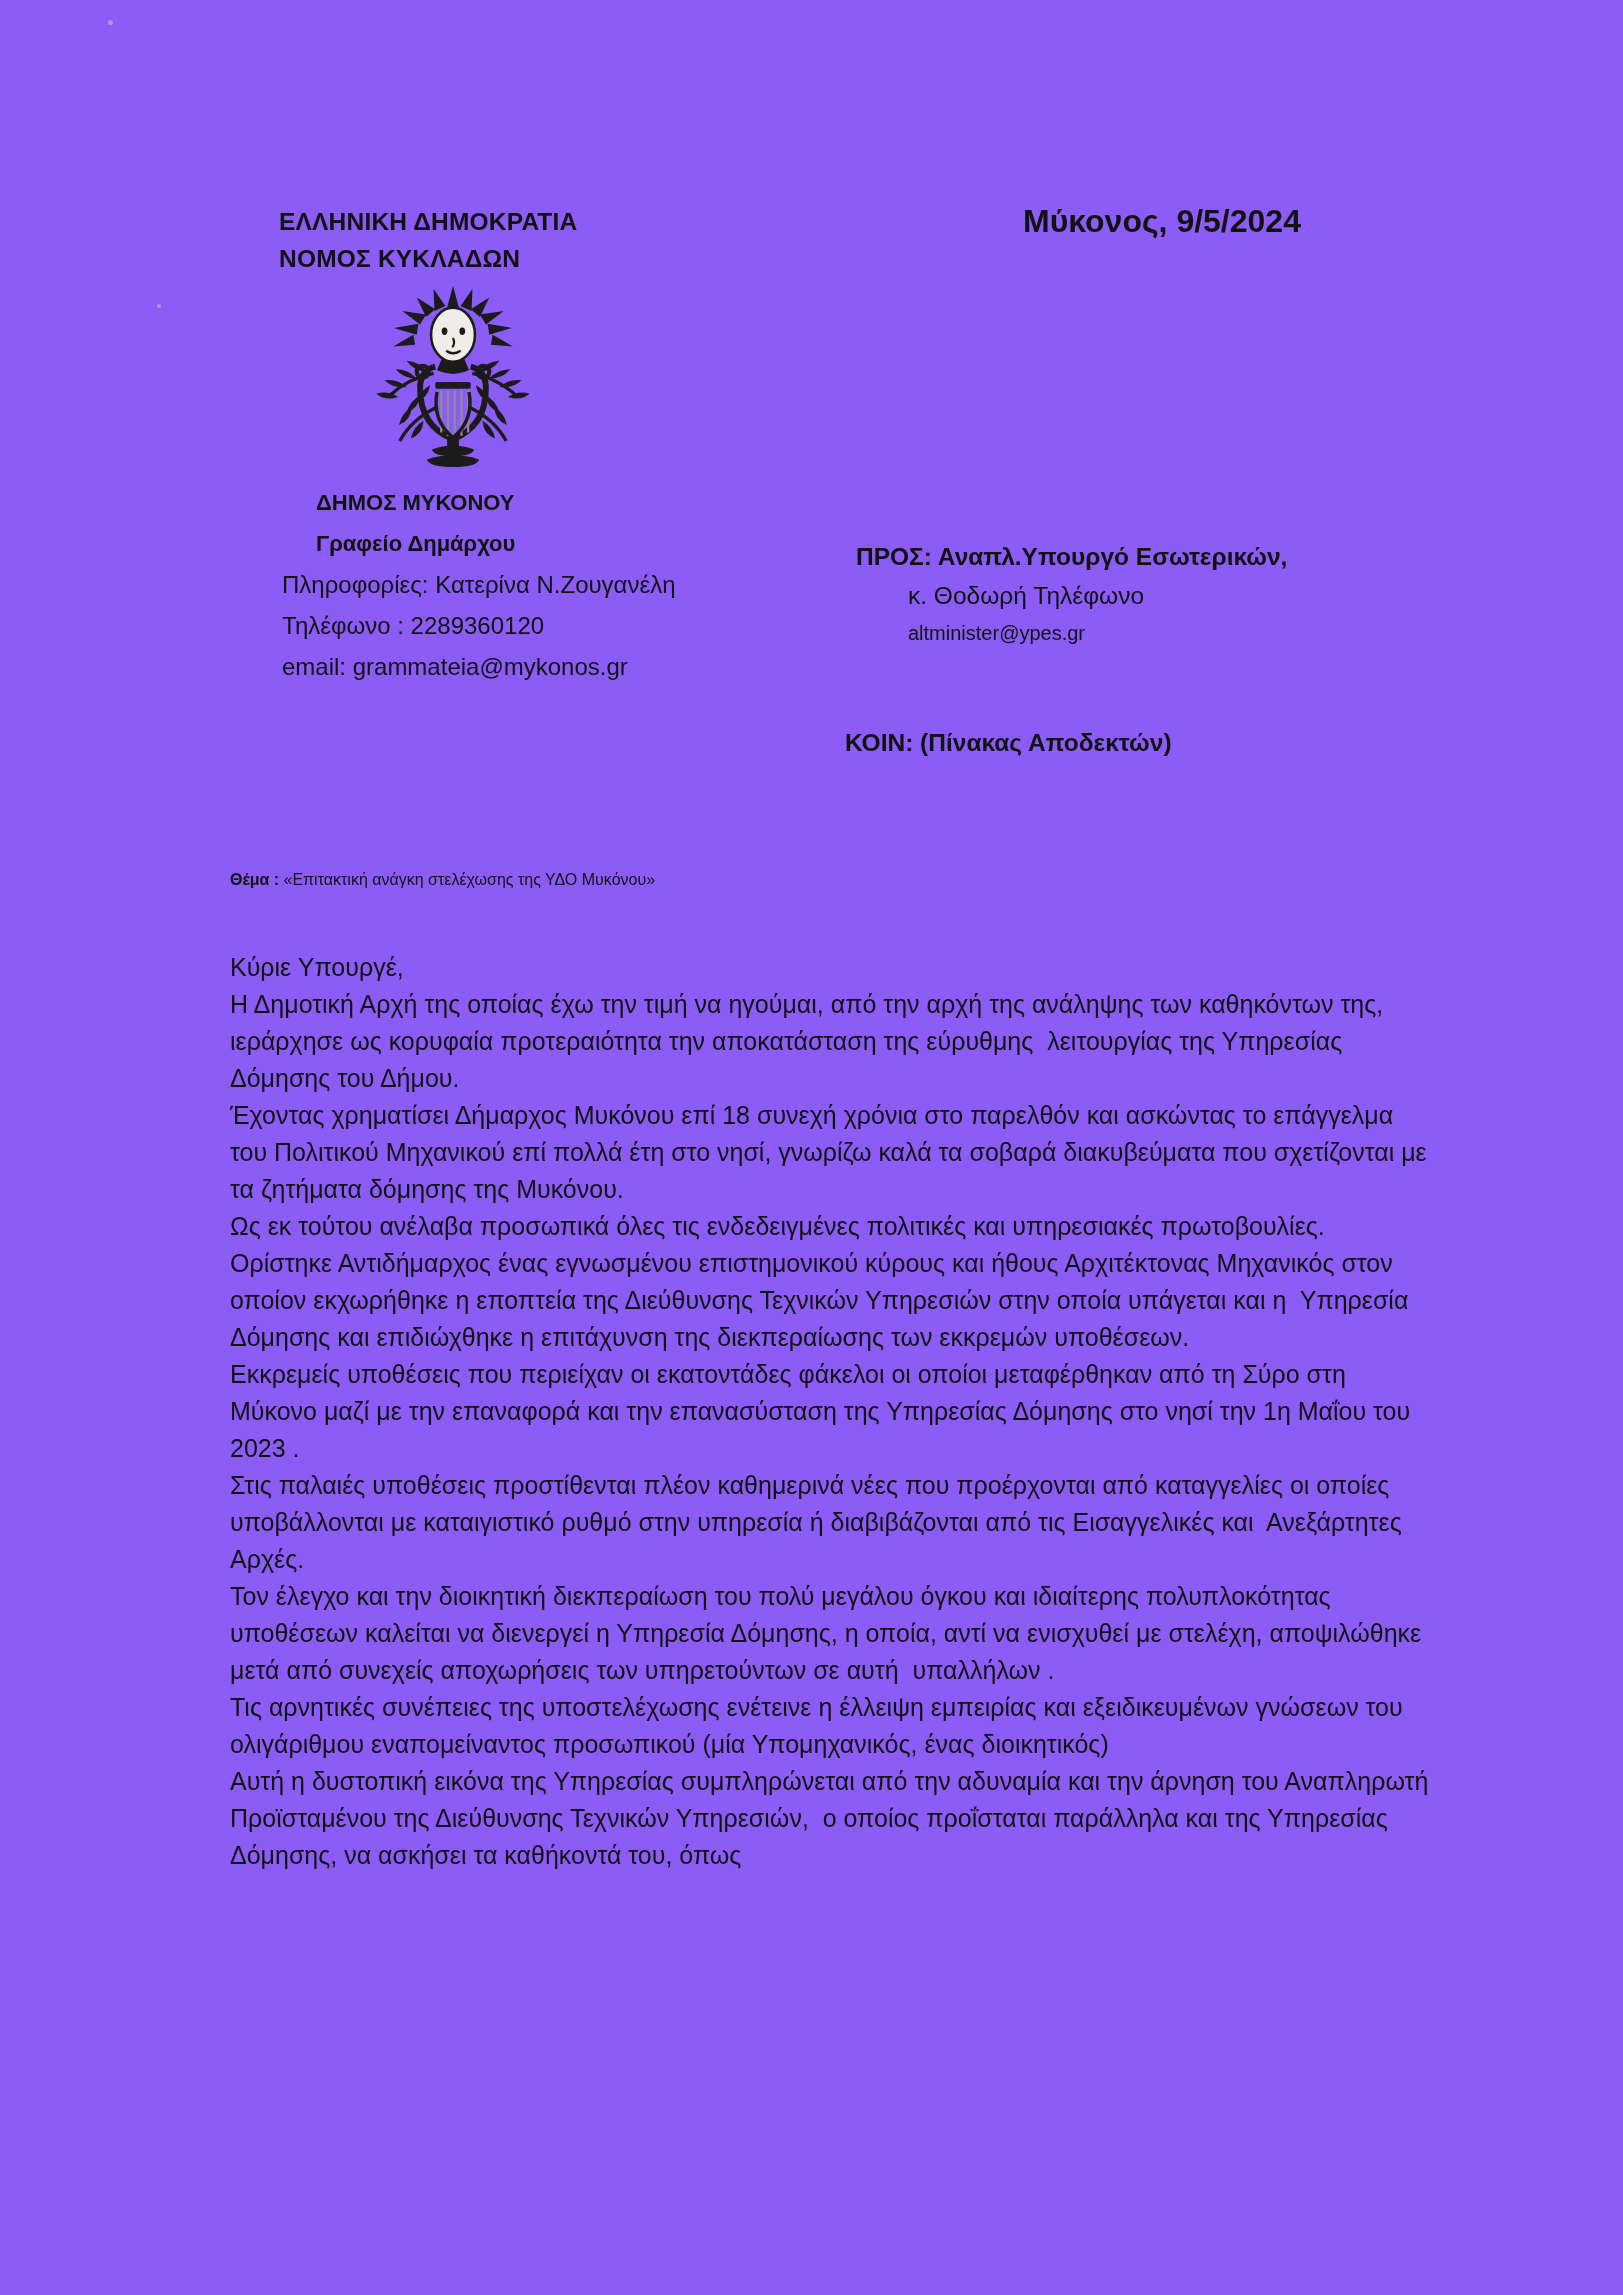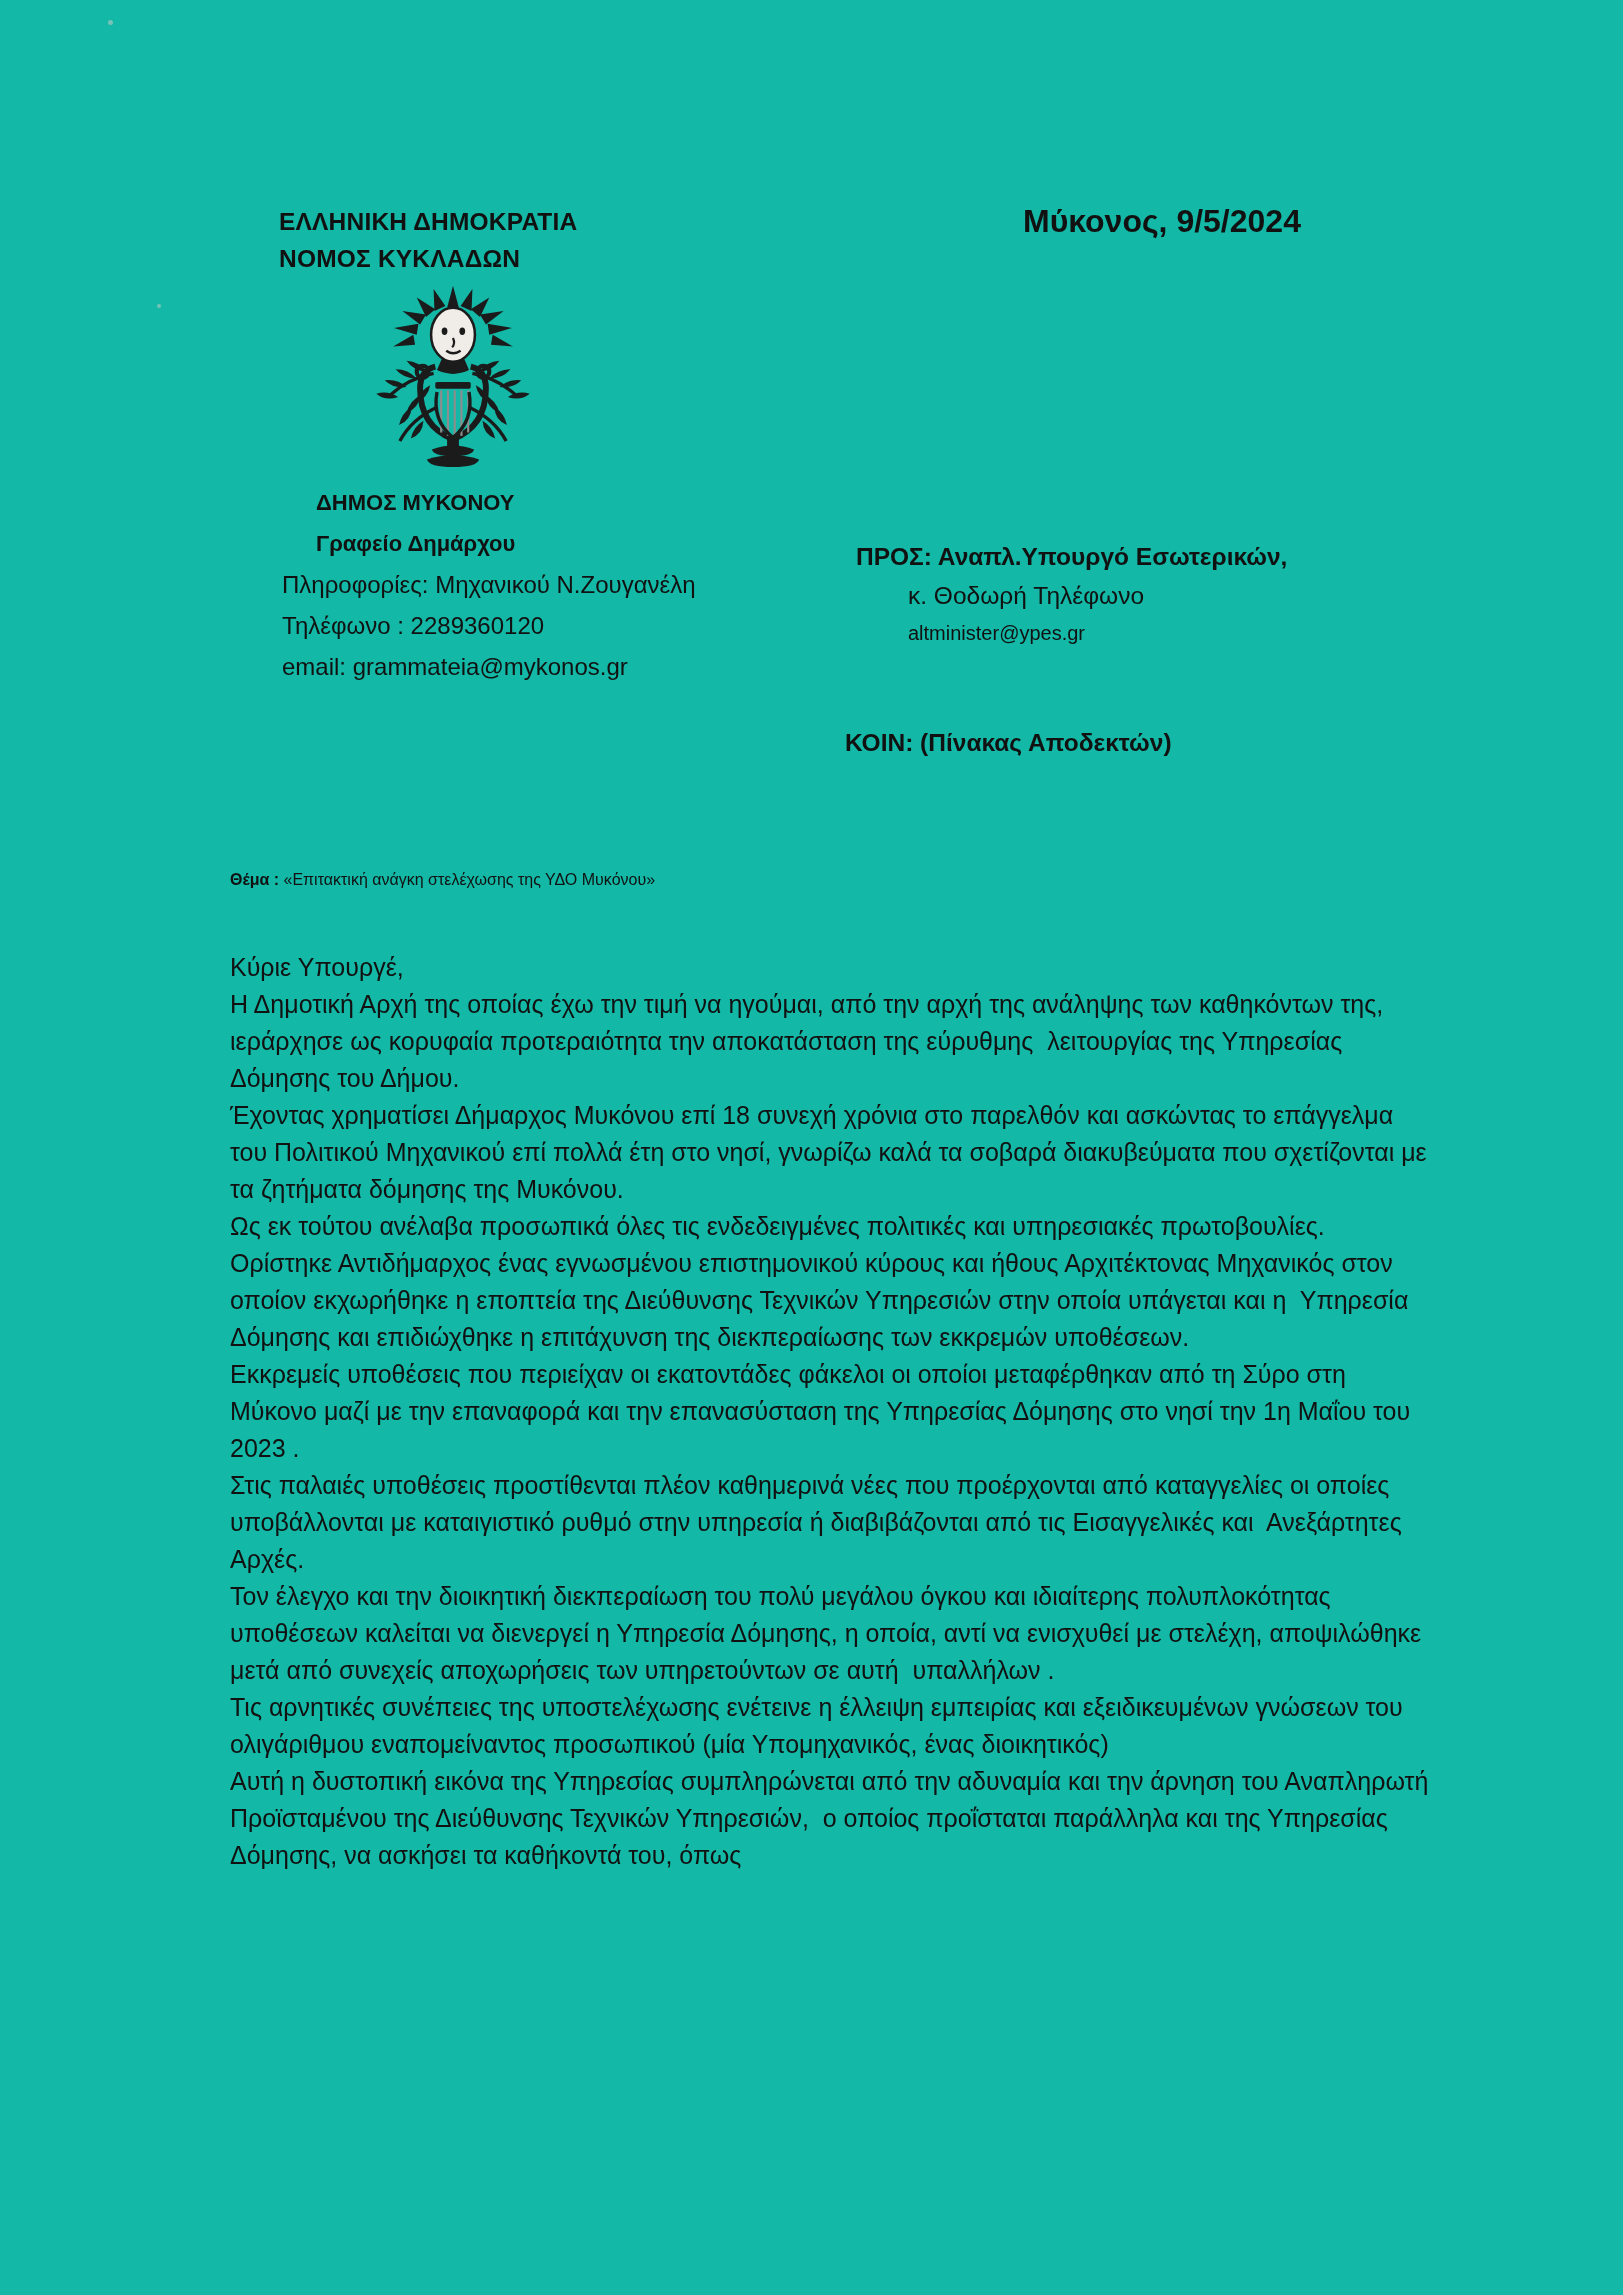--- a/index.html
+++ b/index.html
@@ -14,21 +14,21 @@
     height: 2295px;
     position: relative;
     font-family: "Liberation Sans", "DejaVu Sans", sans-serif;
     color: #111111;
     overflow: hidden;
   }
 
   .page {
     position: absolute;
     inset: 0;
-    background: #14b8a6;
+    background: #8b5cf6;
   }
 
   
   .speck {
     position: absolute;
     background: #c9c9c9;
     border-radius: 50%;
     opacity: .55;
   }
   .speck-a { left: 108px;  top: 20px;  width: 5px;  height: 5px; }
@@ -254,21 +254,21 @@
         <rect x="98" y="188" width="14" height="14"></rect>
         <path d="M80 202 q25 -9 50 0 q-2 8 -25 8 q-23 0 -25 -8Z"></path>
         <path d="M74 214 q31 -10 62 0 q-3 9 -31 9 q-28 0 -31 -9Z"></path>
       </g>
     </svg>
   </div>
 
   <div class="dept">
     <div class="bold indent">ΔΗΜΟΣ ΜΥΚΟΝΟΥ</div>
     <div class="bold indent">Γραφείο Δημάρχου</div>
-    <div class="reg">Πληροφορίες: Μηχανικού Ν.Ζουγανέλη</div>
+    <div class="reg">Πληροφορίες: Κατερίνα Ν.Ζουγανέλη</div>
     <div class="reg">Τηλέφωνο   : 2289360120</div>
     <div class="reg">email: grammateia@mykonos.gr</div>
   </div>
 
   <div class="recipient">
     <div class="rec-line1">
       <span class="label">ΠΡΟΣ:</span>
       <span>Αναπλ.Υπουργό Εσωτερικών,</span>
     </div>
     <div class="rec-line2">κ. Θοδωρή Τηλέφωνο</div>

